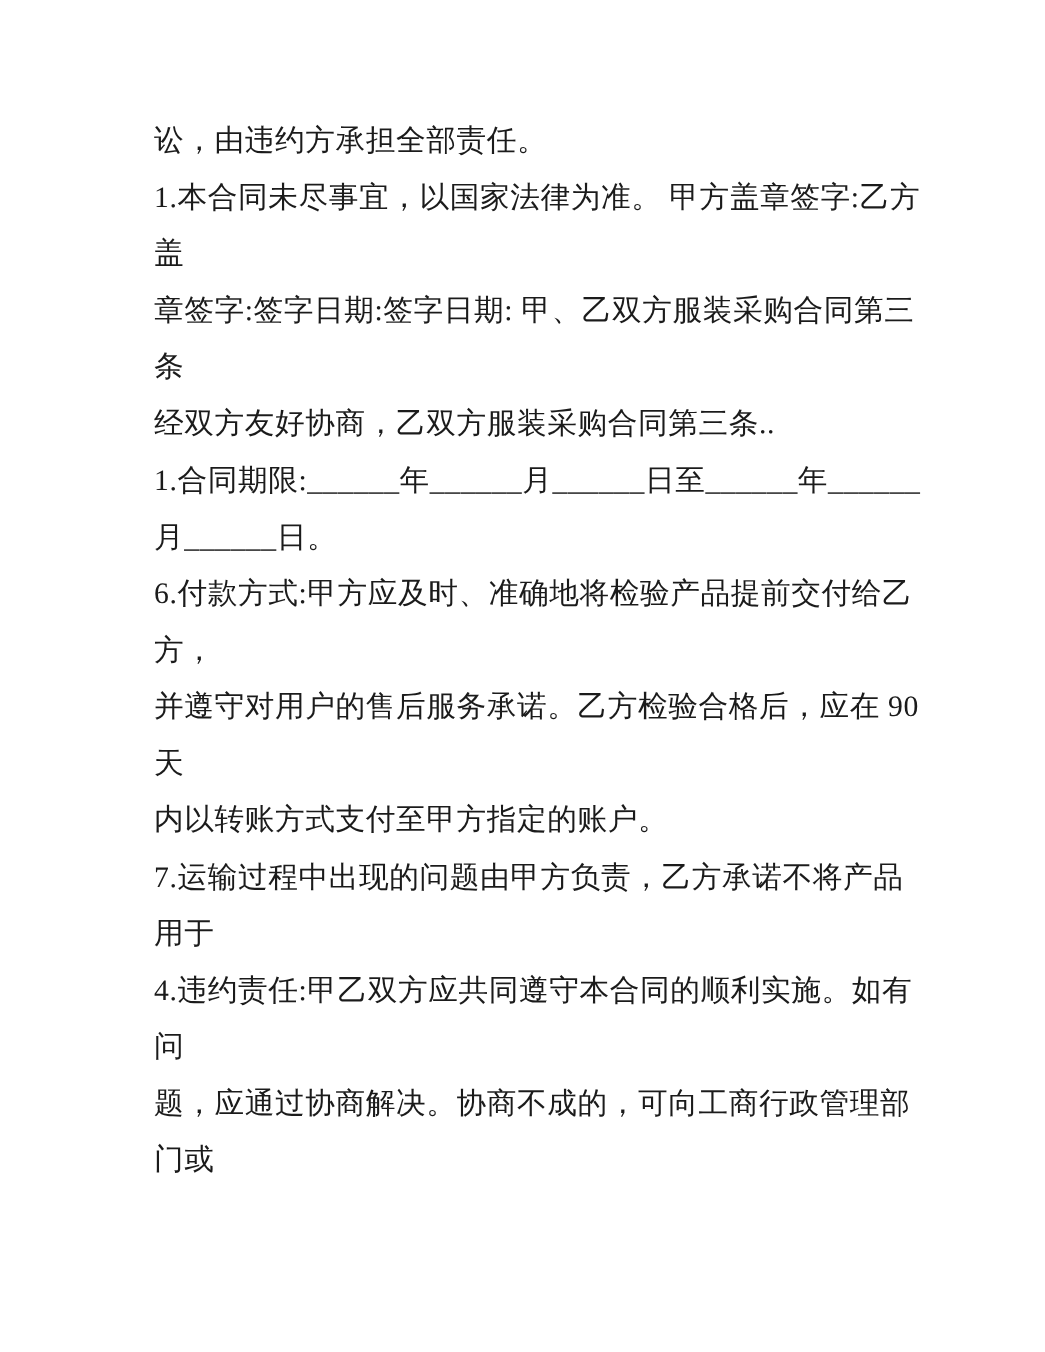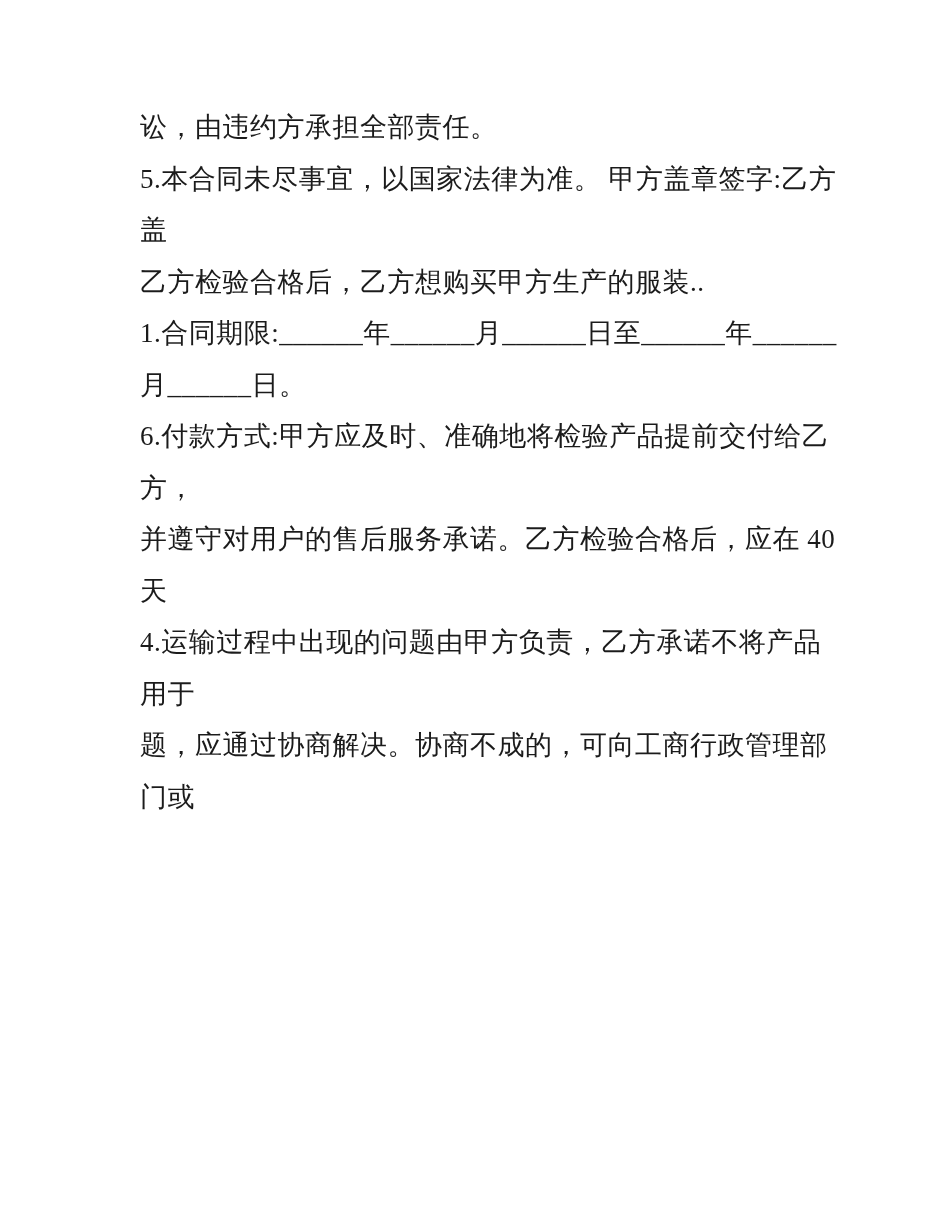--- a/index.html
+++ b/index.html
@@ -27,23 +27,26 @@
     white-space: pre-wrap;
     min-height: 51.5px;
   }
 </style>
 </head>
 <body>
 
 <div class="page">
   <div class="doc-text">
     <div class="line">讼，由违约方承担全部责任。</div>
-    <div class="line">5.本合同未尽事宜，以国家法律为准。 甲方盖章签字:乙方盖</div>
-    <div class="line">乙方检验合格后，乙方想购买甲方生产的服装..</div>
+    <div class="line">1.本合同未尽事宜，以国家法律为准。 甲方盖章签字:乙方盖</div>
+    <div class="line">章签字:签字日期:签字日期: 甲、乙双方服装采购合同第三条</div>
+    <div class="line">经双方友好协商，乙双方服装采购合同第三条..</div>
     <div class="line">1.合同期限:______年______月______日至______年______</div>
     <div class="line">月______日。</div>
     <div class="line">6.付款方式:甲方应及时、准确地将检验产品提前交付给乙方，</div>
-    <div class="line">并遵守对用户的售后服务承诺。乙方检验合格后，应在 40 天</div>
-    <div class="line">4.运输过程中出现的问题由甲方负责，乙方承诺不将产品用于</div>
+    <div class="line">并遵守对用户的售后服务承诺。乙方检验合格后，应在 90 天</div>
+    <div class="line">内以转账方式支付至甲方指定的账户。</div>
+    <div class="line">7.运输过程中出现的问题由甲方负责，乙方承诺不将产品用于</div>
+    <div class="line">4.违约责任:甲乙双方应共同遵守本合同的顺利实施。如有问</div>
     <div class="line">题，应通过协商解决。协商不成的，可向工商行政管理部门或</div>
 
   </div>
 </div>
 
 </body></html>

